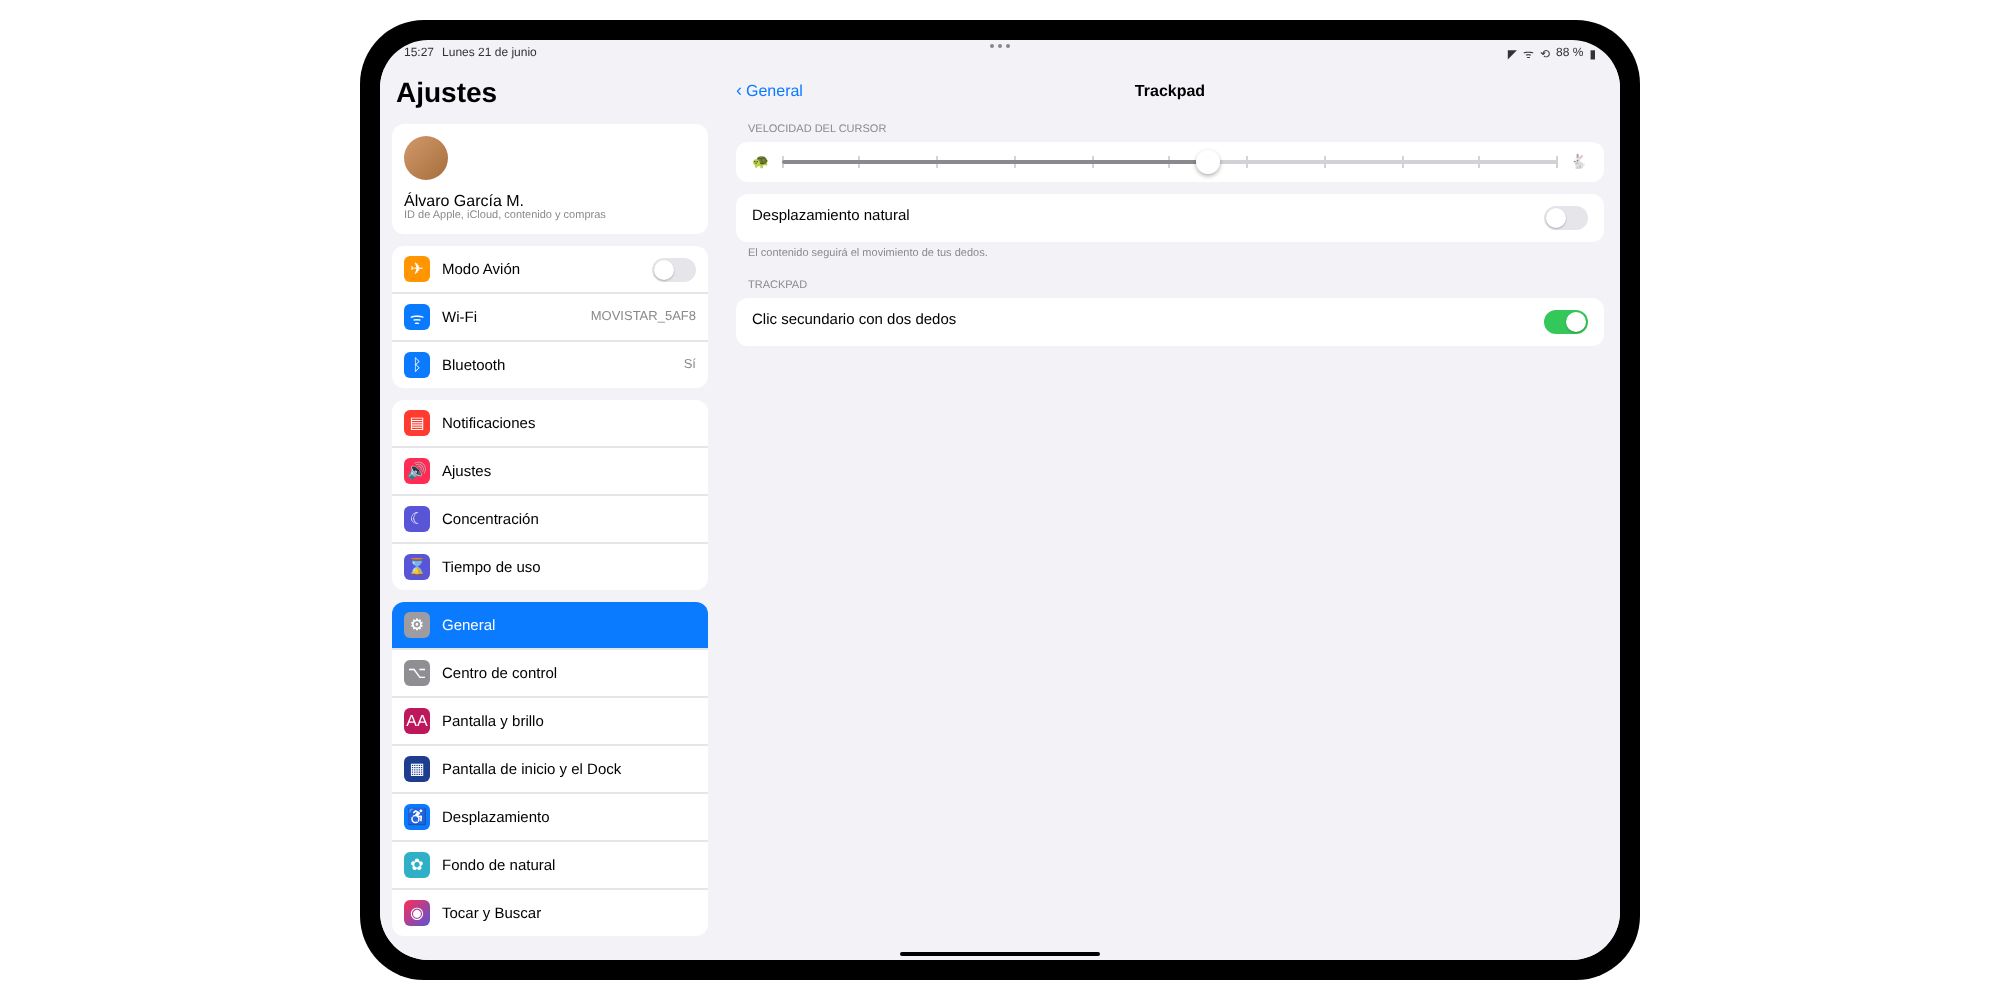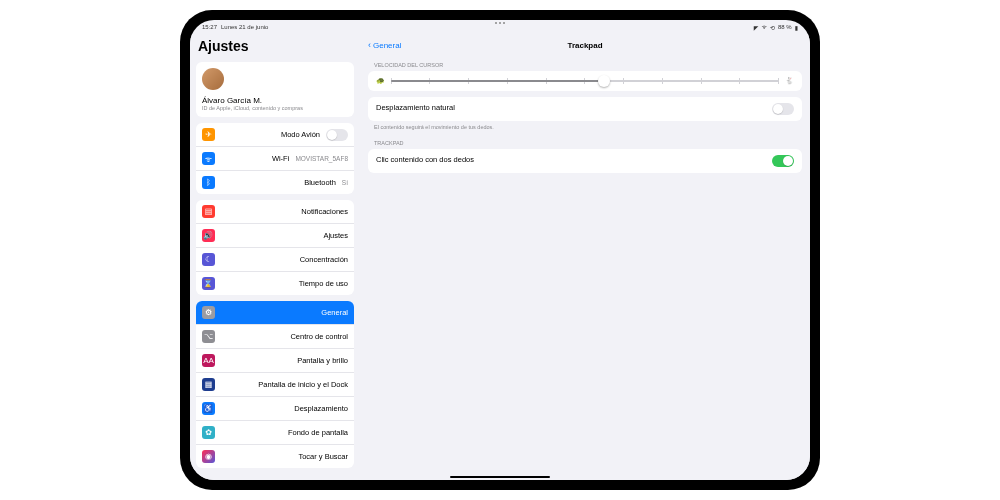--- a/index.html
+++ b/index.html
@@ -19,21 +19,21 @@
   .sidebar { width: 170px; background: #f2f2f7; padding: 4px 6px 0 6px; overflow-y: auto; display: flex; flex-direction: column; gap: 6px; }
   .sidebar h1 { font-size: 14px; font-weight: 700; padding: 0 2px 2px 2px; }
 
   .card { background: #fff; border-radius: 6px; overflow: hidden; }
   .row { display: flex; align-items: center; padding: 5px 6px; gap: 6px; font-size: 7.5px; color: #000; border-bottom: 0.5px solid #e5e5ea; min-height: 20px; }
   .row:last-child { border-bottom: none; }
   .row.selected { background: #0a7aff; color: #fff; }
   .row.selected .icon-box { filter: brightness(1.1); }
 
   .icon-box { width: 13px; height: 13px; border-radius: 3px; display: flex; align-items: center; justify-content: center; font-size: 8px; color: #fff; flex-shrink: 0; }
-  .label { flex: 1; text-align: right; }
+  .label { flex: 1; }
   .value-right { font-size: 6.5px; color: #8a8a8e; }
 
   .profile-row { display: flex; align-items: flex-start; padding: 6px; gap: 6px; flex-direction: column; }
   .avatar { width: 22px; height: 22px; border-radius: 50%; background: linear-gradient(135deg,#d29a6a,#a66c3c); flex-shrink: 0; }
   .profile-text .name { font-size: 8px; font-weight: 500; }
   .profile-text .sub { font-size: 5.5px; color: #8a8a8e; }
 
   .toggle { width: 22px; height: 12px; background: #e5e5ea; border-radius: 6px; position: relative; flex-shrink: 0; }
   .toggle::after { content: ""; position: absolute; width: 10px; height: 10px; background: #fff; border-radius: 50%; top: 1px; left: 1px; box-shadow: 0 0.5px 1px rgba(0,0,0,0.25); }
   .toggle.on { background: #34c759; }
@@ -156,21 +156,21 @@
           <div class="row">
             <div class="icon-box" style="background:#1e3d8f">▦</div>
             <div class="label">Pantalla de inicio y el Dock</div>
           </div>
           <div class="row">
             <div class="icon-box" style="background:#0a7aff">♿</div>
             <div class="label">Desplazamiento</div>
           </div>
           <div class="row">
             <div class="icon-box" style="background:#30b0c7">✿</div>
-            <div class="label">Fondo de pantalla</div>
+            <div class="label">Fondo de natural</div>
           </div>
           <div class="row">
             <div class="icon-box" style="background:linear-gradient(135deg,#ff2d55,#5856d6)">◉</div>
             <div class="label">Tocar y Buscar</div>
           </div>
         </div>
       </div>
 
       <div class="detail">
         <div class="detail-nav">
@@ -211,21 +211,21 @@
           <div class="detail-row">
             <span>Desplazamiento natural</span>
             <div class="toggle"></div>
           </div>
         </div>
         <div class="section-footer">El contenido seguirá el movimiento de tus dedos.</div>
 
         <div class="section-header">TRACKPAD</div>
         <div class="detail-card">
           <div class="detail-row">
-            <span>Clic contenido con dos dedos</span>
+            <span>Clic secundario con dos dedos</span>
             <div class="toggle on"></div>
           </div>
         </div>
       </div>
 
     </div>
 
     <div class="home-indicator"></div>
   </div>
 </div>

